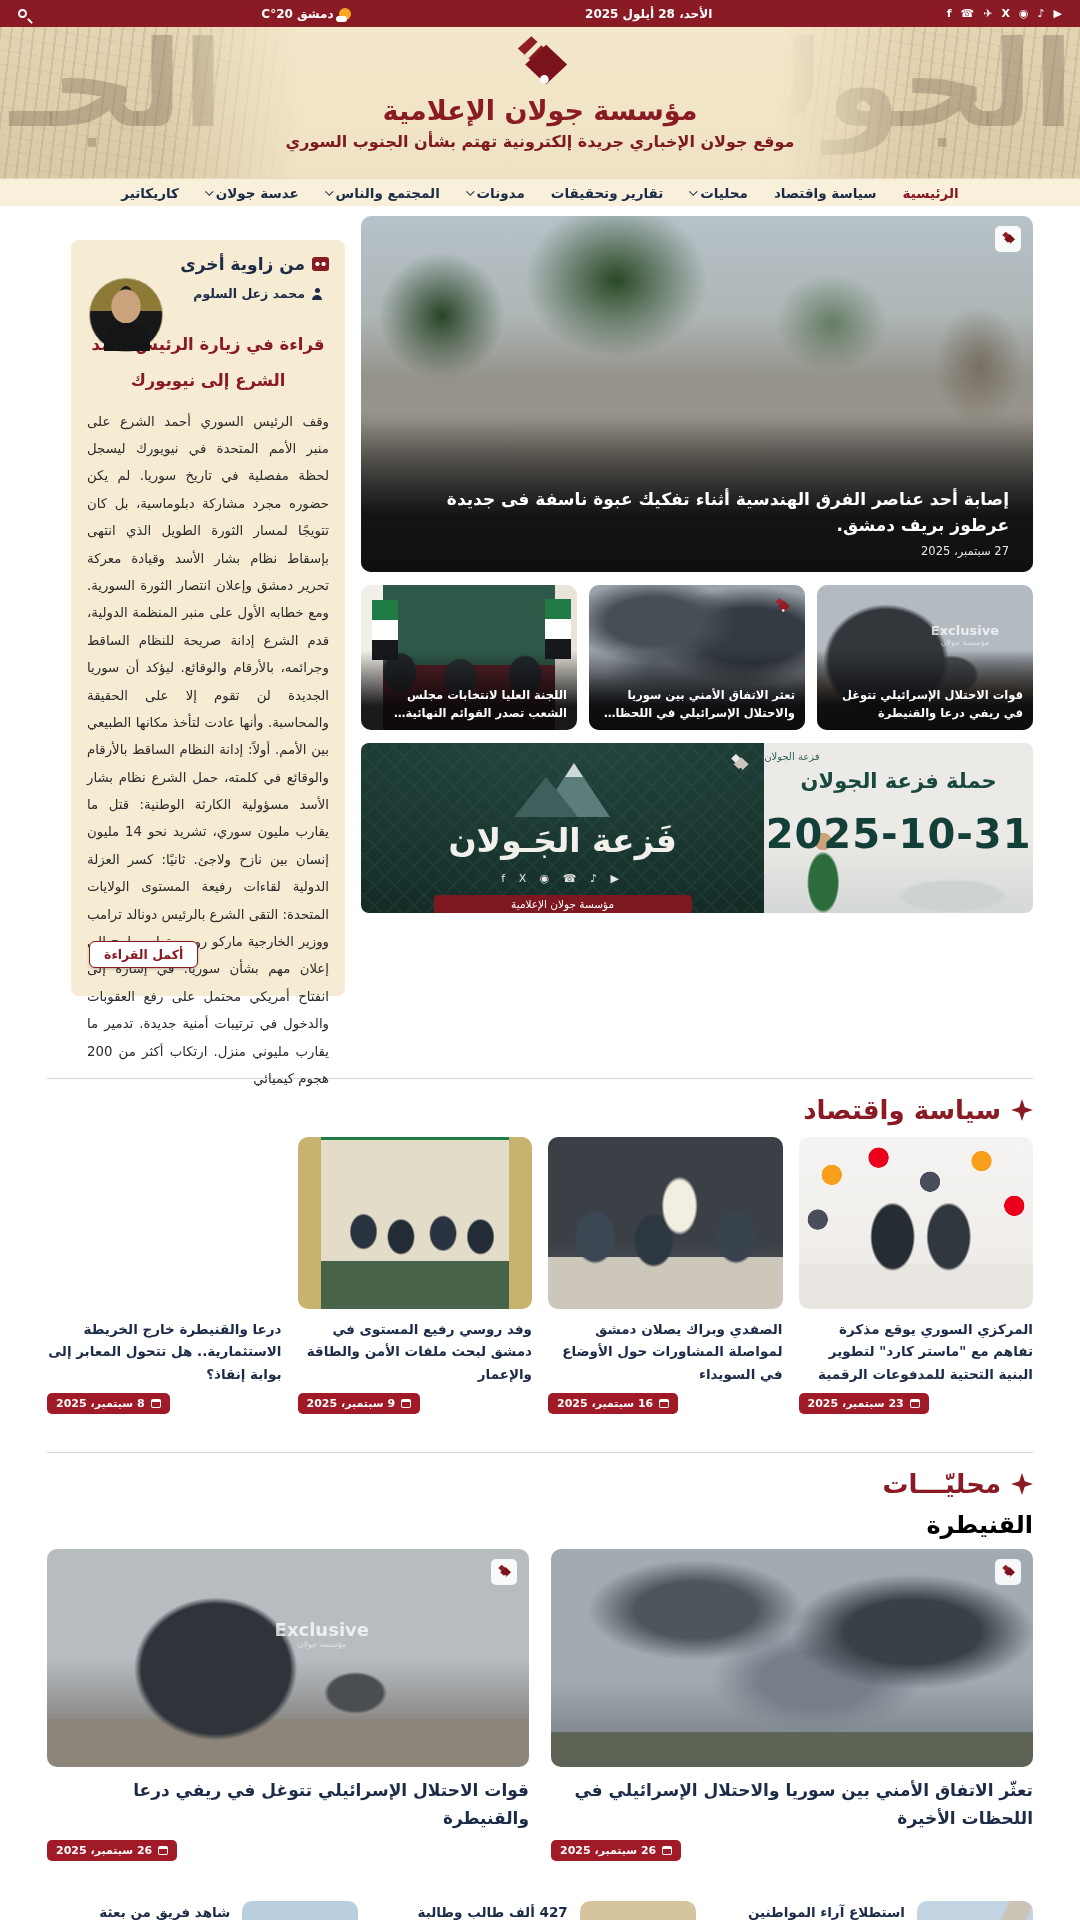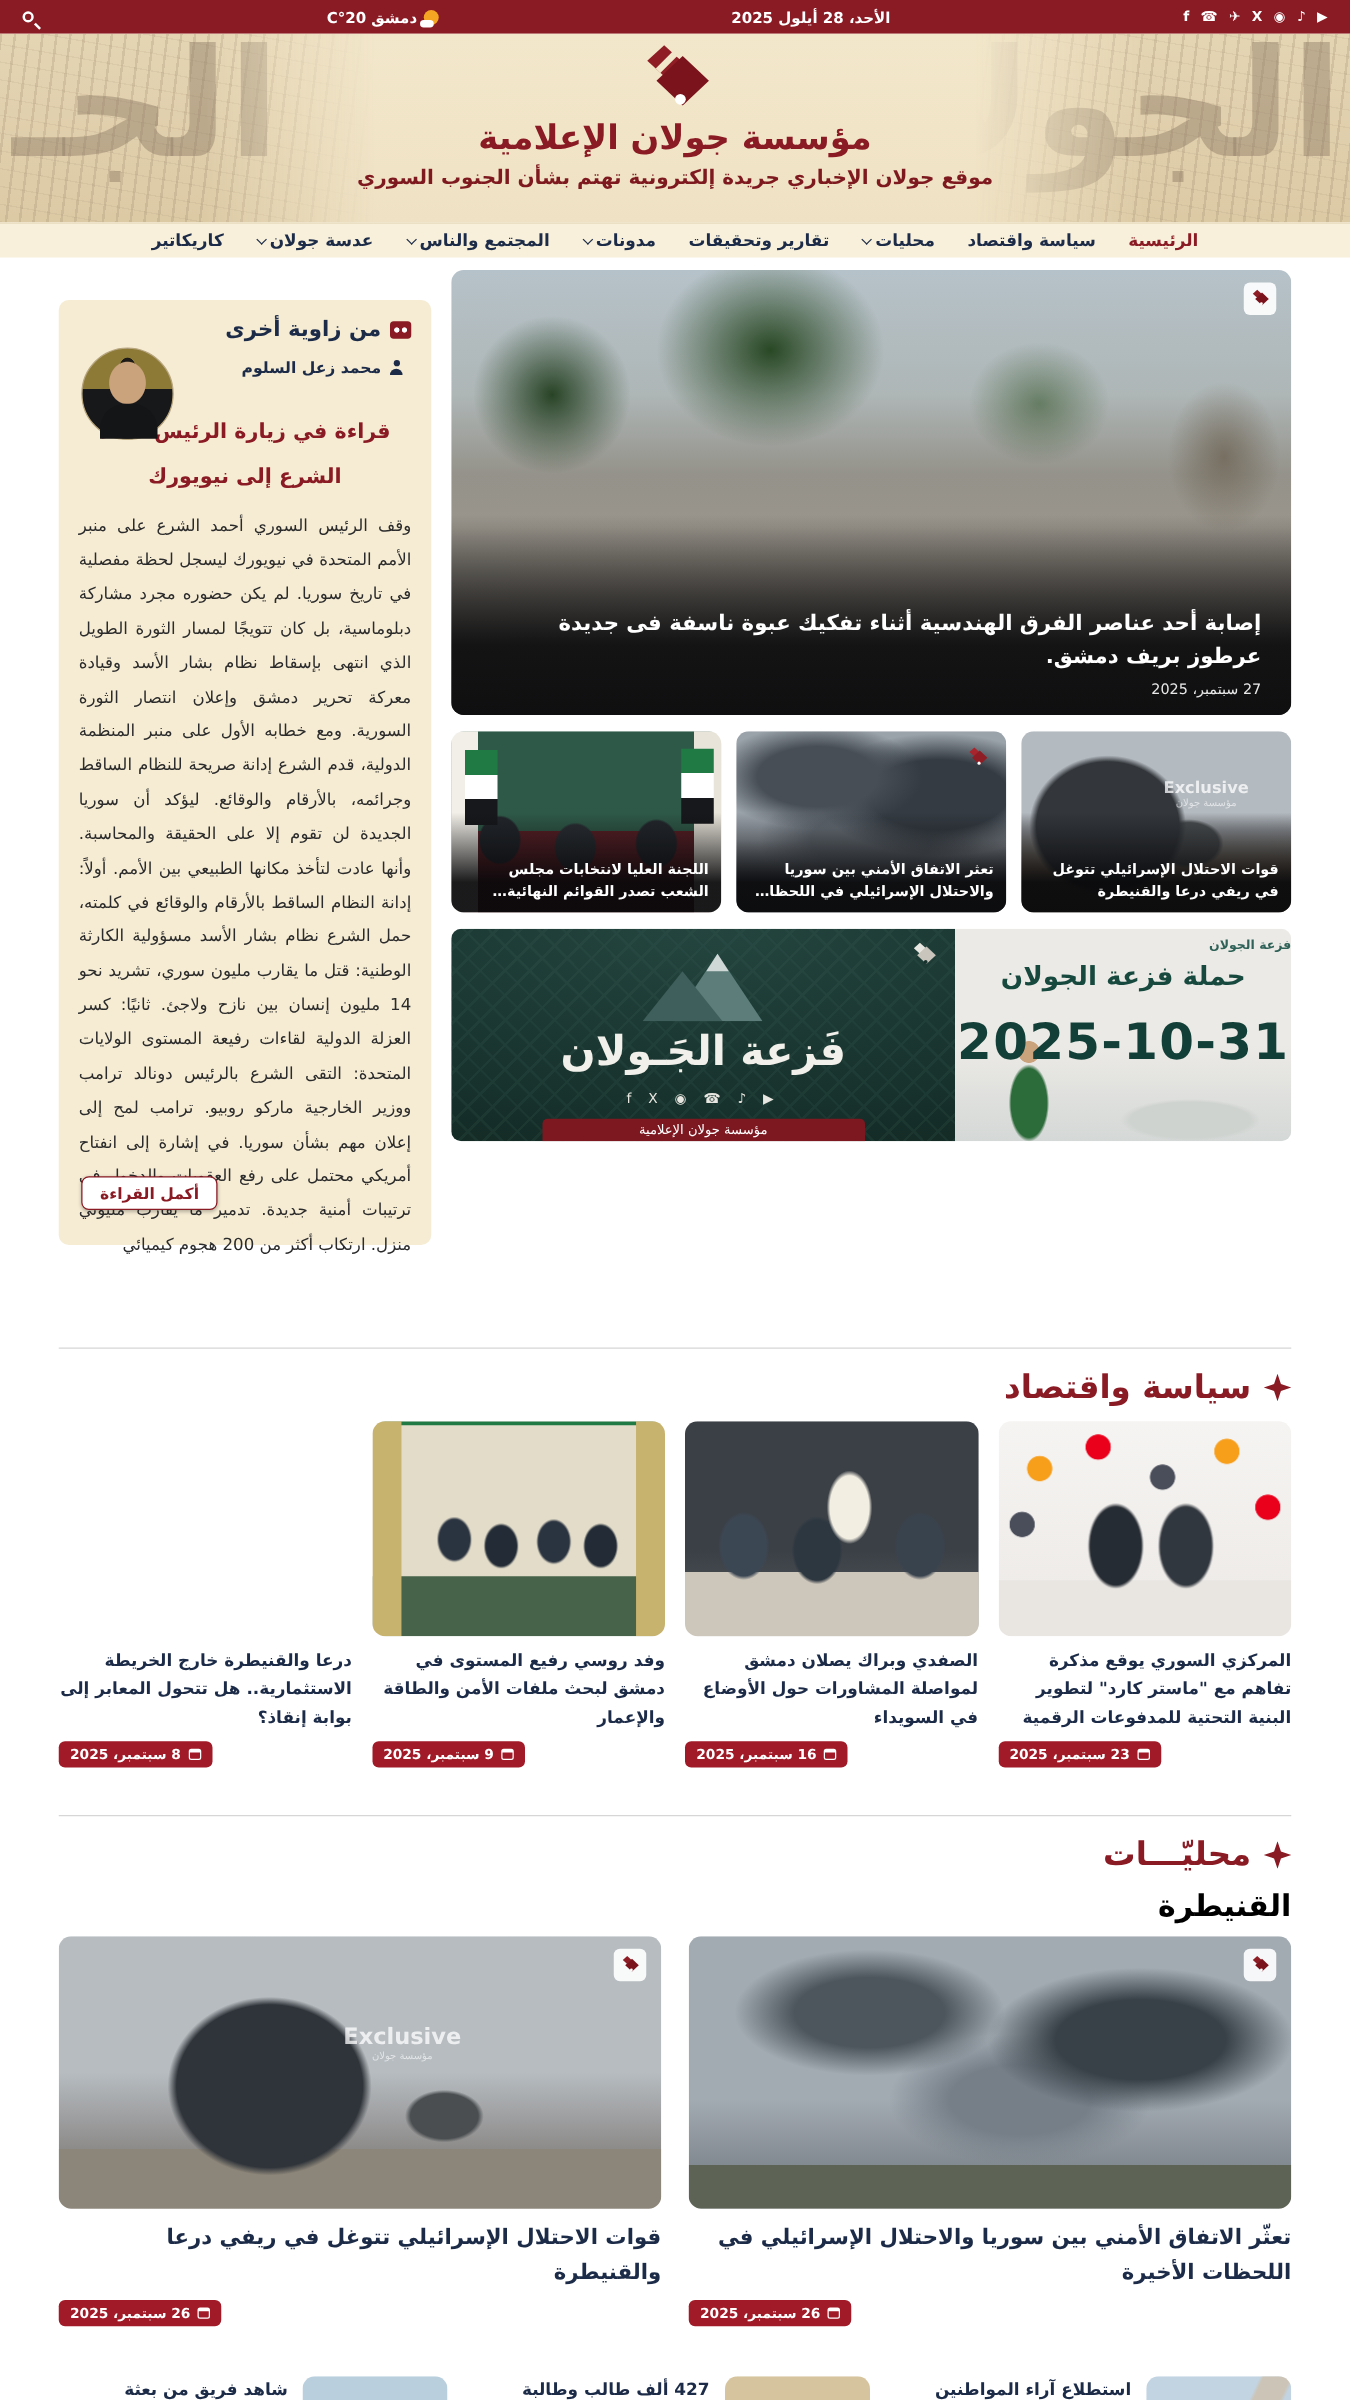--- a/index.html
+++ b/index.html
@@ -38,21 +38,21 @@
   .nav{height:28px;background:#f8f0da;border-top:1px solid #e6dabd;display:flex;
        align-items:center;justify-content:center;gap:26px;}
   .nav a{font-size:13.5px;font-weight:700;color:#1c2b47;text-decoration:none;cursor:pointer;display:flex;align-items:center;gap:5px;}
   .nav a.active{color:#8a1a23;text-align:center;}
   .chev{border:solid #1c2b47;border-width:0 1.6px 1.6px 0;display:inline-block;
         padding:2.4px;transform:rotate(45deg) translateY(-2px);}
 
   
   .content{width:986px;margin:10px auto 0;display:flex;gap:16px;}
   .main-col{width:672px;}
-  .side-col{width:298px;}
+  .side-col{width:274px;}
 
   
   .opinion{background:#f6ecd4;border-radius:8px;margin-top:24px;height:756px;
            padding:14px 16px 16px;position:relative;}
   .op-head{display:flex;align-items:center;gap:7px;font-size:17px;font-weight:700;color:#1c2b47;}
   .qmark{width:17px;height:14px;background:#8a1a23;border-radius:3px;position:relative;display:inline-block;}
   .qmark::after{content:"";position:absolute;inset:0;
      background:radial-gradient(circle at 32% 50%,#fff 1.8px,transparent 2.4px),
                 radial-gradient(circle at 68% 50%,#fff 1.8px,transparent 2.4px);}
   .op-author{display:flex;align-items:center;gap:6px;font-size:12.5px;font-weight:700;color:#1c2b47;margin:12px 6px 0;}
@@ -126,21 +126,21 @@
       background-size:26px 60px,26px 60px;background-position:6% 18%,97% 16%;background-repeat:no-repeat;}
 
   
   .banner{position:relative;display:flex;margin-top:13px;height:170px;border-radius:8px;overflow:hidden;cursor:pointer;}
   .b-photo{width:40%;position:relative;
       background:
        radial-gradient(26px 50px at 22% 82%,#2c6b3a 55%,transparent 62%),
        radial-gradient(12px 12px at 22% 58%,#caa27c 70%,transparent 75%),
        radial-gradient(80px 24px at 70% 90%,#cfd3d0 60%,transparent 70%),
        linear-gradient(180deg,#eceae6 0 55%,#d4d8d6 100%);}
-  .b-photo .b-brand{position:absolute;top:8px;left:0;right:0;text-align:right;font-size:10px;color:#2e6157;font-weight:700;padding-left:19px;}
+  .b-photo .b-brand{position:absolute;top:8px;left:0;right:0;text-align:left;font-size:10px;color:#2e6157;font-weight:400;}
   .b-photo .b-camp{position:absolute;top:26px;left:0;right:0;text-align:center;font-size:21px;color:#17493f;font-weight:700;}
   .b-photo .b-date{position:absolute;top:68px;left:0;right:0;text-align:center;font-size:40px;color:#123f37;font-weight:700;letter-spacing:1px;}
   .b-teal{width:60%;position:relative;background:
       radial-gradient(140% 120% at 50% 0%,#24453f 0%,#17312c 70%,#122722 100%);}
   .b-teal::before{content:"";position:absolute;inset:0;opacity:.18;
       background:repeating-linear-gradient(45deg,#3c645c 0 2px,transparent 2px 14px),
                  repeating-linear-gradient(-45deg,#3c645c 0 2px,transparent 2px 14px);}
   .b-mount{position:absolute;top:12px;left:50%;transform:translateX(-50%);}
   .b-callig{position:absolute;top:78px;left:0;right:0;text-align:center;color:#f2f0ea;
             font-size:33px;font-weight:700;}

